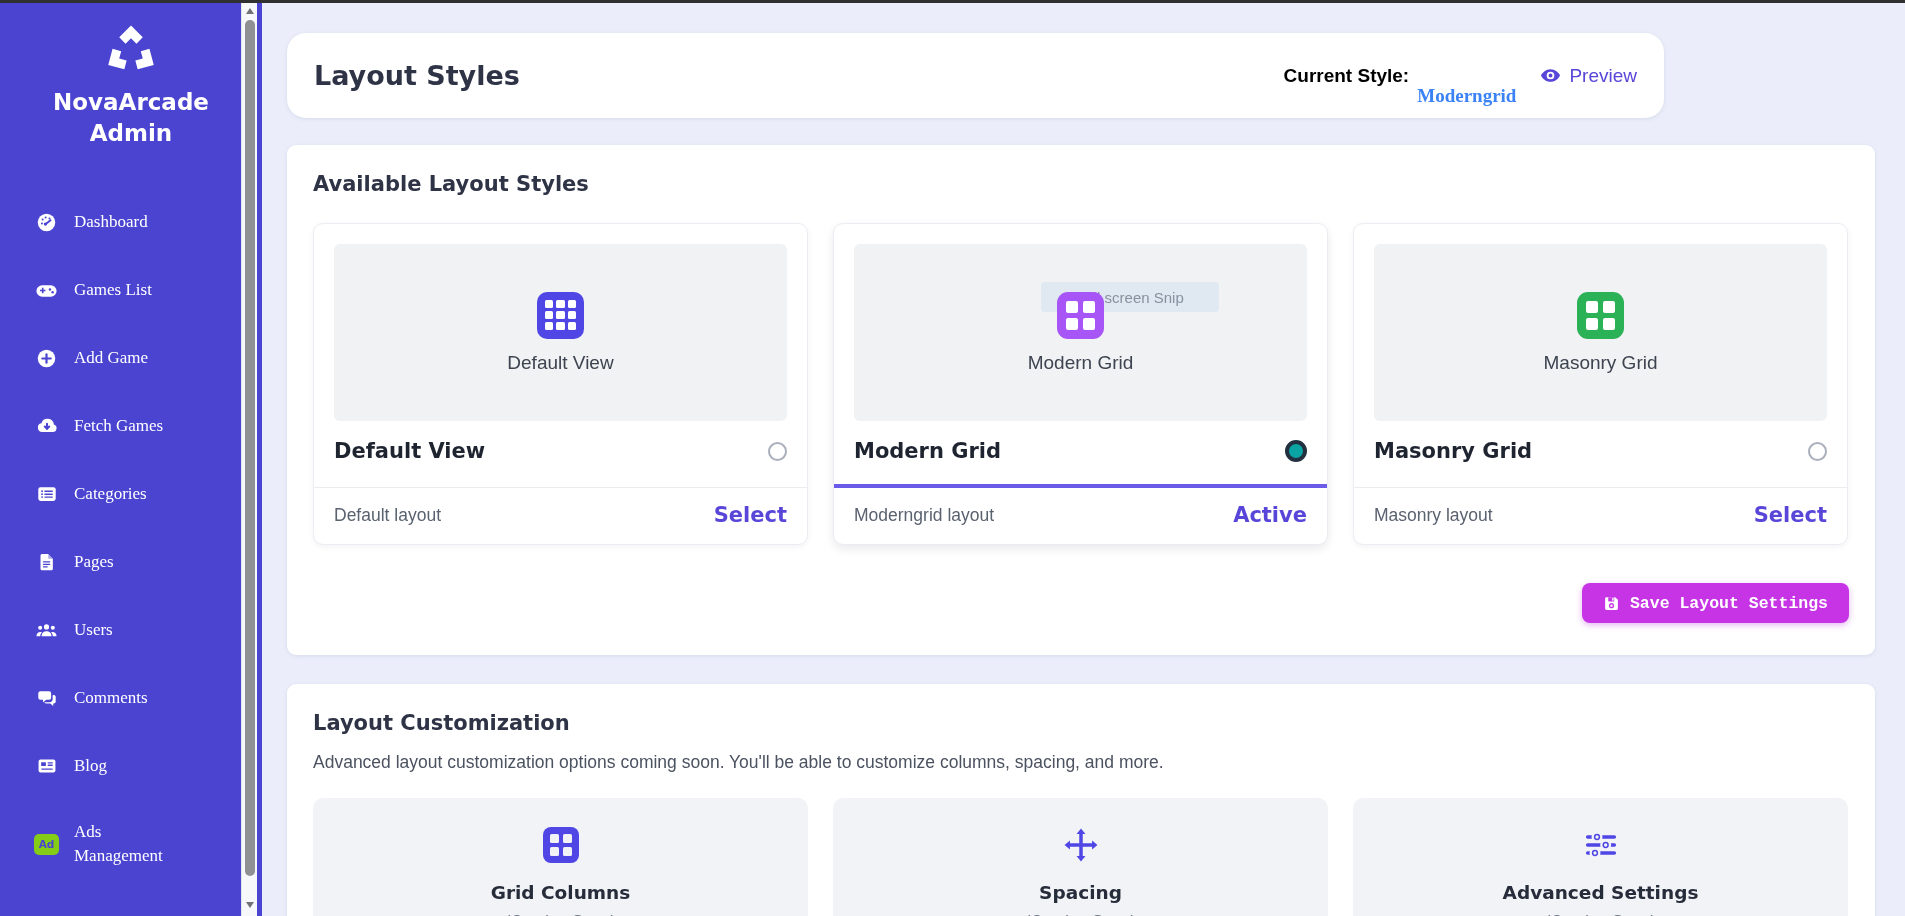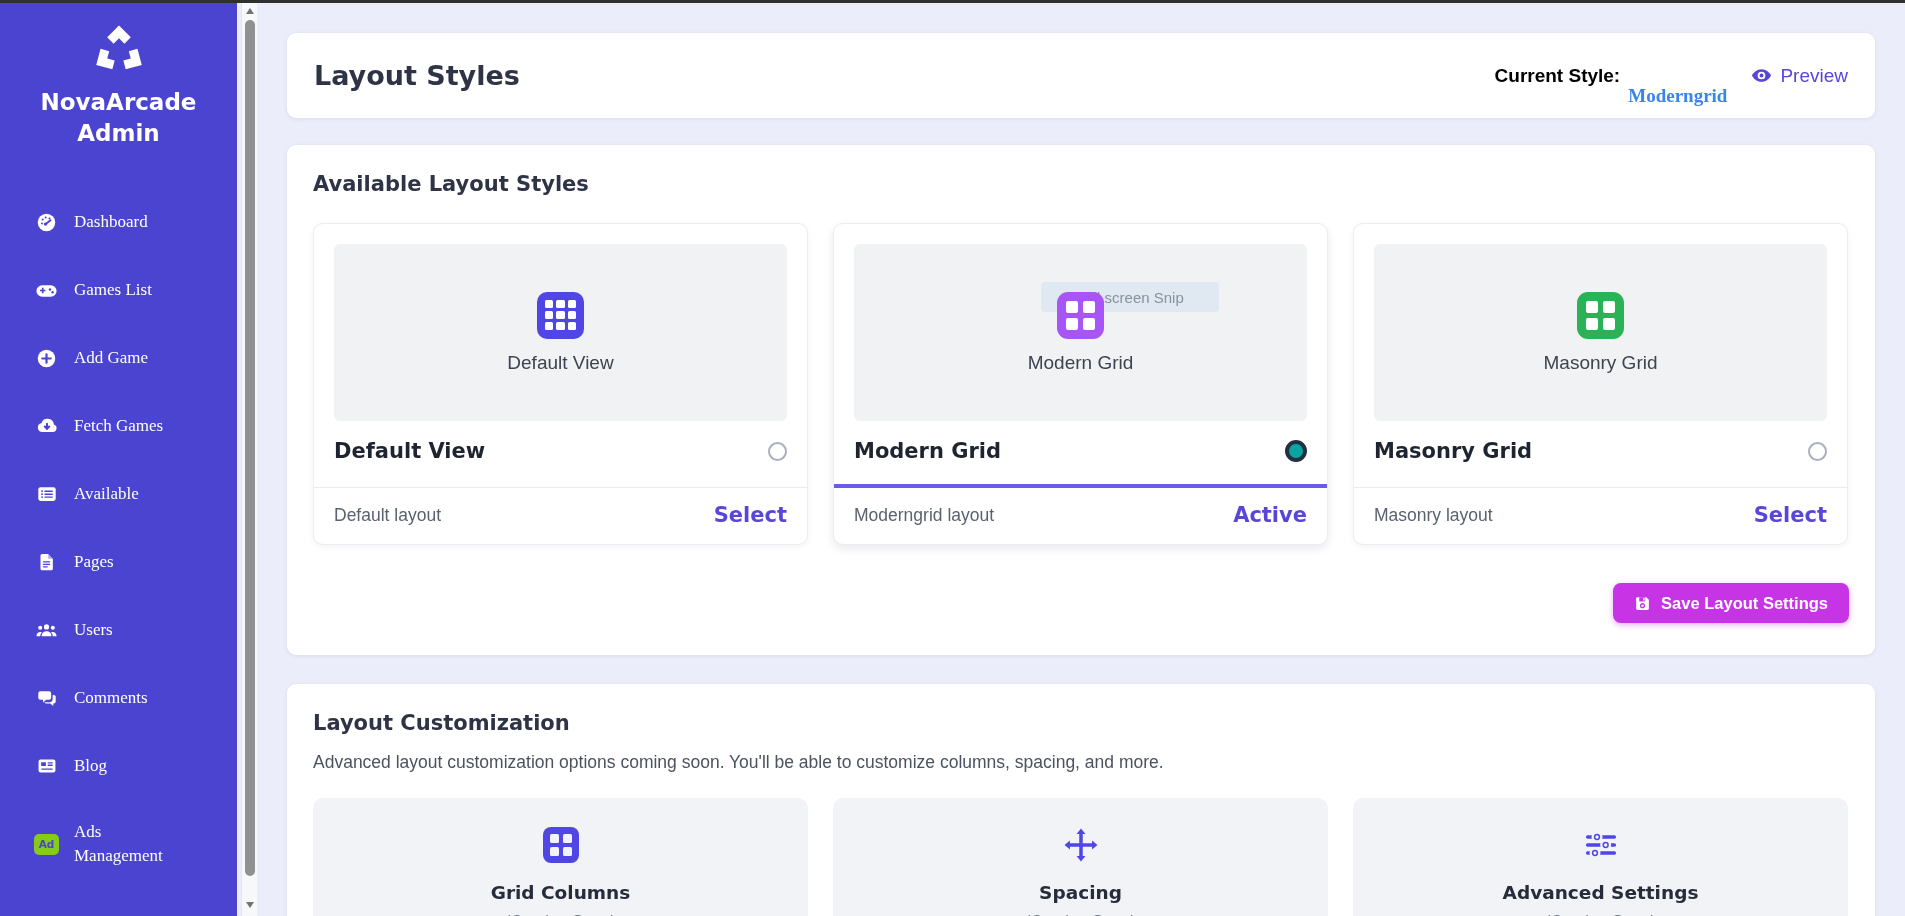--- a/index.html
+++ b/index.html
@@ -2,40 +2,40 @@
 <html><head>
 <meta charset="utf-8">
 <style>
 * { margin:0; padding:0; box-sizing:border-box; }
 html,body { width:1905px; height:916px; }
 body { position:relative; background:#ebeefa; font-family:"Liberation Sans",sans-serif; overflow:hidden; }
 
 .topline { position:absolute; top:0; left:0; width:100%; height:3px; background:#303030; z-index:40; }
 
 
-.sidebar { position:absolute; left:0; top:0; width:237px; height:916px; background:#4a44d1; color:#fff; z-index:1; }
+.sidebar { position:absolute; left:0; top:0; width:262px; height:916px; background:#4a44d1; color:#fff; z-index:1; }
 .logo-wrap { padding-top:21px; text-align:center; }
 .brand { font-family:"DejaVu Sans",sans-serif; font-size:23px; font-weight:700; text-align:center; line-height:31px; margin-top:4px; padding:0 28px; }
 .nav { margin-top:39px; }
 .nav-item { display:flex; align-items:center; gap:15px; padding:0 8px 0 34px; min-height:68px; cursor:pointer; }
 .nav-item.tall { min-height:88px; }
 .nav-icon { width:25px; display:flex; justify-content:center; flex:none; }
 .nav-label { font-family:Liberation Serif, serif; font-size:17px; line-height:24px; max-width:120px; }
 .ad-badge { width:27px; height:21px; background:#84cc16; border-radius:5px; color:#4a44d1; font-size:10.5px; font-weight:700; display:flex; align-items:center; justify-content:center; font-family:"DejaVu Sans",sans-serif; }
 
 
 .sb-scroll { position:absolute; left:241px; top:0; width:16px; height:916px; background:#f7f8fa; border-left:1px solid #e3e5ea; z-index:2; }
 .sb-up,.sb-down { position:absolute; left:0; width:16px; height:14px; display:flex; align-items:center; justify-content:center; }
 .sb-up { top:4px; } .sb-down { bottom:4px; }
 .tri-up { width:0; height:0; border-left:4.5px solid transparent; border-right:4.5px solid transparent; border-bottom:6px solid #6f7276; }
 .tri-down { width:0; height:0; border-left:4.5px solid transparent; border-right:4.5px solid transparent; border-top:6px solid #6f7276; }
 .sb-thumb { position:absolute; left:3px; top:20px; width:10px; height:856px; background:#8f9093; border-radius:6px; }
 
 
-.header-card { position:absolute; left:287px; top:33px; width:1588px; height:85px; background:#fff; border-radius:9px; box-shadow:0 1px 4px rgba(40,40,90,.1); display:flex; align-items:center; justify-content:space-between; padding:0 27px; }
+.header-card { position:absolute; left:287px; top:33px; width:1377px; height:85px; background:#fff; border-radius:19px; box-shadow:0 1px 4px rgba(40,40,90,.1); display:flex; align-items:center; justify-content:space-between; padding:0 27px; }
 .page-title { font-family:"DejaVu Sans",sans-serif; font-size:27px; font-weight:700; color:#2e3346; }
 .header-right { display:flex; align-items:center; font-size:19px; }
 .cs-label { color:#000000; margin-right:8px;font-weight:bold; }
 .cs-value { color:#3b82f6; font-weight:700; font-family:Liberation Serif, serif;margin-top:40px; }
 .preview-link { display:flex; align-items:center; gap:8px; color:#5846d8; margin-left:24px; cursor:pointer; text-decoration:none; }
 
 
 .panel { position:absolute; left:287px; width:1588px; background:#fff; border-radius:9px; box-shadow:0 1px 4px rgba(40,40,90,.1); padding:27px 26px 36px; }
 .panel-styles { top:145px; height:510px; }
 .panel-custom { top:684px; height:360px; }
@@ -62,21 +62,21 @@
 .g2 { width:47px; height:47px; grid-template-columns:repeat(2,1fr); grid-template-rows:repeat(2,1fr); gap:5px; padding:9px; border-radius:11px; }
 .g2 span { background:#fff; border-radius:2px; }
 .g2.violet { background:#a855f7; }
 .g2.green { background:#2bb257; }
 .g2.small { width:36px; height:36px; background:#4f46e5; gap:4px; padding:7px; border-radius:8px; }
 .g2.small span { background:#f1f3f7; border-radius:1.5px; }
 
 .overlay-tip { position:absolute; left:187px; top:38px; width:178px; height:30px; background:rgba(214,225,238,.6); border-radius:4px; display:flex; align-items:center; justify-content:center; font-size:15px; color:rgba(125,136,152,.9); z-index:0; }
 
 .save-row { display:flex; justify-content:flex-end; margin-top:38px; }
-.save-btn { display:flex; align-items:center; gap:10px; background:#c634e6; color:#fff; border:none; border-radius:8px; height:40px; padding:0 21px; font-size:16.5px; font-weight:700; font-family:Liberation Sans, sans-serif; cursor:pointer; box-shadow:0 2px 6px rgba(180,40,220,.35); }
+.save-btn { display:flex; align-items:center; gap:10px; background:#c634e6; color:#fff; border:none; border-radius:8px; height:40px; padding:0 21px; font-size:16.5px; font-weight:700; font-family:Liberation Mono, monospace; cursor:pointer; box-shadow:0 2px 6px rgba(180,40,220,.35); }
 
 
 .custom-desc { margin-top:17px; font-size:17.5px; color:#4b5260; }
 .coming-row { display:flex; gap:25px; margin-top:25px; }
 .coming-card { width:495px; height:175px; background:#f1f3f7; border-radius:10px; display:flex; flex-direction:column; align-items:center; padding-top:27px; }
 .coming-icon { height:40px; display:flex; align-items:center; }
 .coming-title { margin-top:17px; font-family:"DejaVu Sans",sans-serif; font-size:18.5px; font-weight:700; color:#272c3a; }
 .coming-sub { margin-top:9px; font-size:16.5px; color:#6f7684; }
 </style>
 </head>
@@ -150,21 +150,21 @@
             <g fill="#4a44d1">
               <circle cx="6.6" cy="9" r="1"></circle>
               <rect x="9" y="8.2" width="9.5" height="1.6" rx=".8"></rect>
               <circle cx="6.6" cy="12.2" r="1"></circle>
               <rect x="9" y="11.4" width="9.5" height="1.6" rx=".8"></rect>
               <circle cx="6.6" cy="15.4" r="1"></circle>
               <rect x="9" y="14.6" width="9.5" height="1.6" rx=".8"></rect>
             </g>
           </svg>
       </span>
-      <span class="nav-label">Available</span>
+      <span class="nav-label">Categories</span>
     </div>
     <div class="nav-item">
       <span class="nav-icon">
         <svg viewBox="0 0 24 24" width="20" height="20">
             <path fill="#fff" d="M6 2.5h7.5L19 8v12a1.8 1.8 0 0 1-1.8 1.8H6A1.8 1.8 0 0 1 4.2 20V4.3A1.8 1.8 0 0 1 6 2.5Z"></path>
             <path fill="#4a44d1" opacity=".45" d="M13.5 2.5 19 8h-5.5Z"></path>
             <g fill="#4a44d1">
               <rect x="7" y="11" width="9" height="1.5" rx=".75"></rect>
               <rect x="7" y="14" width="9" height="1.5" rx=".75"></rect>
               <rect x="7" y="17" width="6" height="1.5" rx=".75"></rect>

